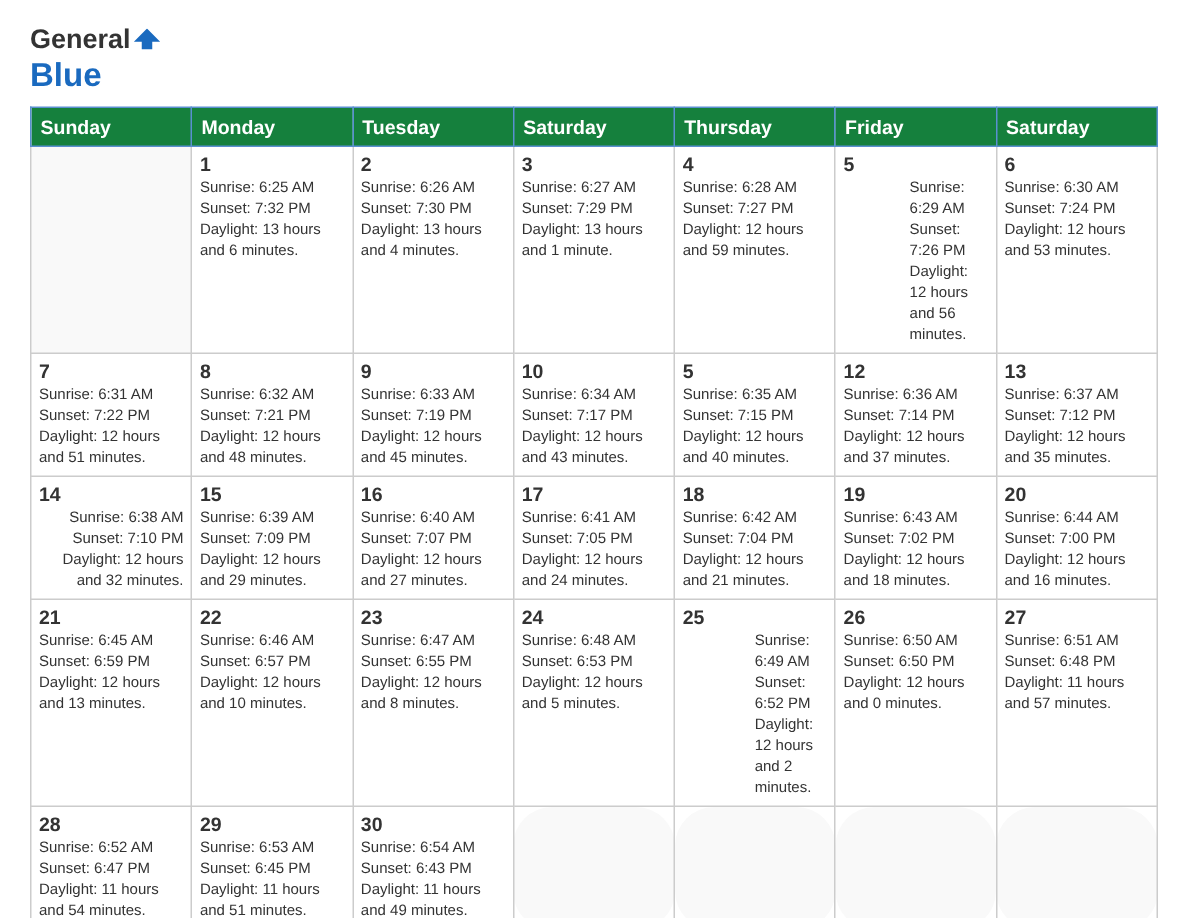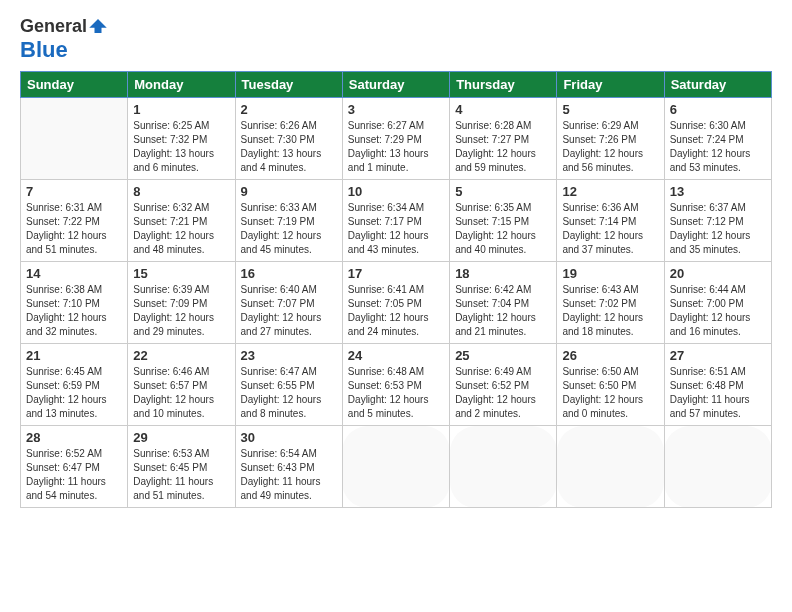--- a/index.html
+++ b/index.html
@@ -147,21 +147,21 @@
           </td>
           <td>
             <span class="day-number">4</span>
             <div class="day-info" style="white-space: pre-line;">Sunrise: 6:28 AM
 Sunset: 7:27 PM
 Daylight: 12 hours
 and 59 minutes.</div>
           </td>
           <td>
             <span class="day-number">5</span>
-            <div class="day-info" style="white-space: pre-line;">Sunrise: 6:29 AM
+            <div class="day-info" style="white-space: pre-line; margin-left: 44px;">Sunrise: 6:29 AM
 Sunset: 7:26 PM
 Daylight: 12 hours
 and 56 minutes.</div>
           </td>
           <td>
             <span class="day-number">6</span>
             <div class="day-info" style="white-space: pre-line;">Sunrise: 6:30 AM
 Sunset: 7:24 PM
 Daylight: 12 hours
 and 53 minutes.</div>
@@ -214,21 +214,21 @@
             <span class="day-number">13</span>
             <div class="day-info" style="white-space: pre-line;">Sunrise: 6:37 AM
 Sunset: 7:12 PM
 Daylight: 12 hours
 and 35 minutes.</div>
           </td>
         </tr>
         <tr>
           <td>
             <span class="day-number">14</span>
-            <div class="day-info" style="white-space: pre-line;">Sunrise: 6:38 AM
+            <div class="day-info" style="white-space: pre-line; text-align: right;">Sunrise: 6:38 AM
 Sunset: 7:10 PM
 Daylight: 12 hours
 and 32 minutes.</div>
           </td>
           <td>
             <span class="day-number">15</span>
             <div class="day-info" style="white-space: pre-line;">Sunrise: 6:39 AM
 Sunset: 7:09 PM
 Daylight: 12 hours
 and 29 minutes.</div>
@@ -293,21 +293,21 @@
           </td>
           <td>
             <span class="day-number">24</span>
             <div class="day-info" style="white-space: pre-line;">Sunrise: 6:48 AM
 Sunset: 6:53 PM
 Daylight: 12 hours
 and 5 minutes.</div>
           </td>
           <td>
             <span class="day-number">25</span>
-            <div class="day-info" style="white-space: pre-line;">Sunrise: 6:49 AM
+            <div class="day-info" style="white-space: pre-line; margin-left: 48px;">Sunrise: 6:49 AM
 Sunset: 6:52 PM
 Daylight: 12 hours
 and 2 minutes.</div>
           </td>
           <td>
             <span class="day-number">26</span>
             <div class="day-info" style="white-space: pre-line;">Sunrise: 6:50 AM
 Sunset: 6:50 PM
 Daylight: 12 hours
 and 0 minutes.</div>

